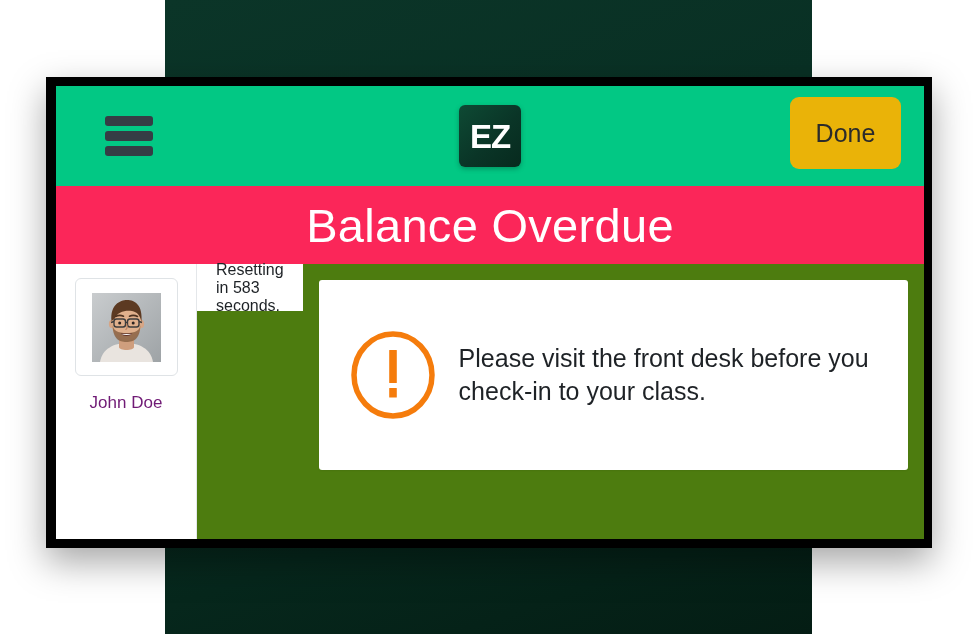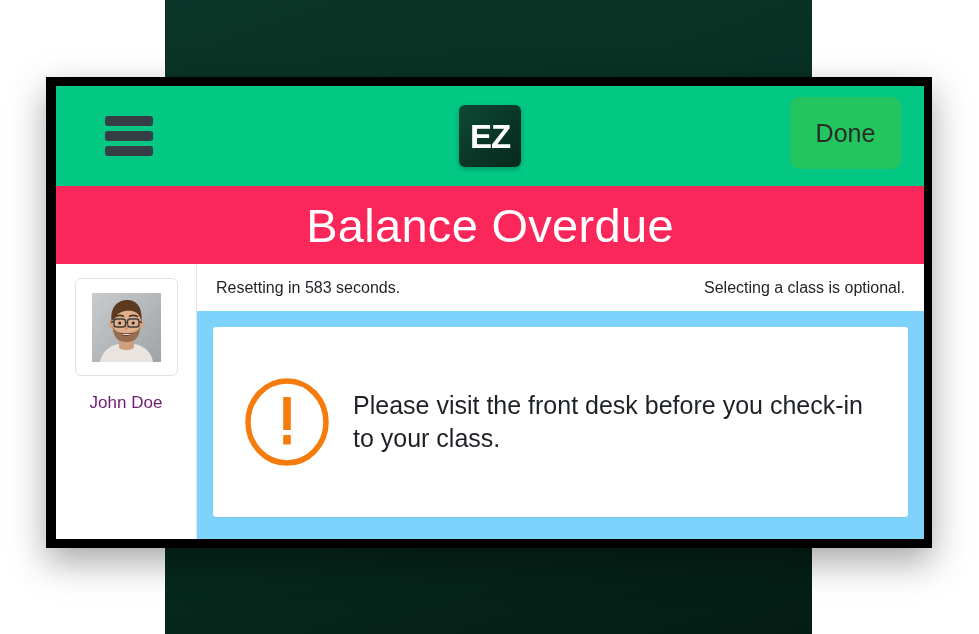--- a/index.html
+++ b/index.html
@@ -71,21 +71,21 @@
     font-size:33px;
     letter-spacing:-1px;
     font-family:"Liberation Sans", sans-serif;
     line-height:1;
   }
 
   .done-button{
     position:absolute;
     right:23px; top:11px;
     width:111px; height:72px;
-    background:#22c55e;
+    background:#eab308;
     border:none;
     border-radius:9px;
     color:#2b2b2b;
     font-size:25px;
     font-family:"Liberation Sans", sans-serif;
     cursor:pointer;
     padding:0;
   }
 
   
@@ -131,22 +131,21 @@
     margin-top:17px;
     text-align:center;
     font-size:17px;
     color:#701a75;
     font-family:"Liberation Sans", sans-serif;
   }
 
   .content{
     flex:1;
     display:flex;
-    flex-direction:column;
-    background:#7dd3fc;
+    background:#4d7c0f;
   }
   .content-statusbar{
     background:#ffffff;
     height:47px;
     display:flex; align-items:center; justify-content:space-between;
     padding:0 19px;
     flex:0 0 47px;
   }
   .content-statusbar span{
     font-size:16px;
@@ -258,21 +257,20 @@
           </g>
         </svg>
       </div>
       <div class="member-name">John Doe</div>
     </div>
 
     <div class="content">
 
       <div class="content-statusbar">
         <span>Resetting in 583 seconds.</span>
-        <span>Selecting a class is optional.</span>
       </div>
 
       <div class="content-inner">
         <div class="message-card">
           <svg class="warn-icon" viewBox="0 0 88 88">
             <ellipse cx="44" cy="44" rx="39" ry="41" fill="none" stroke="#f57c0c" stroke-width="5.5"></ellipse>
             <rect x="40.2" y="19" width="7.6" height="33" rx="0.5" fill="#f57c0c"></rect>
             <rect x="40.2" y="57" width="7.6" height="9.5" rx="0.5" fill="#f57c0c"></rect>
           </svg>
           <div class="message-text">Please visit the front desk before you check-in to your class.</div>

